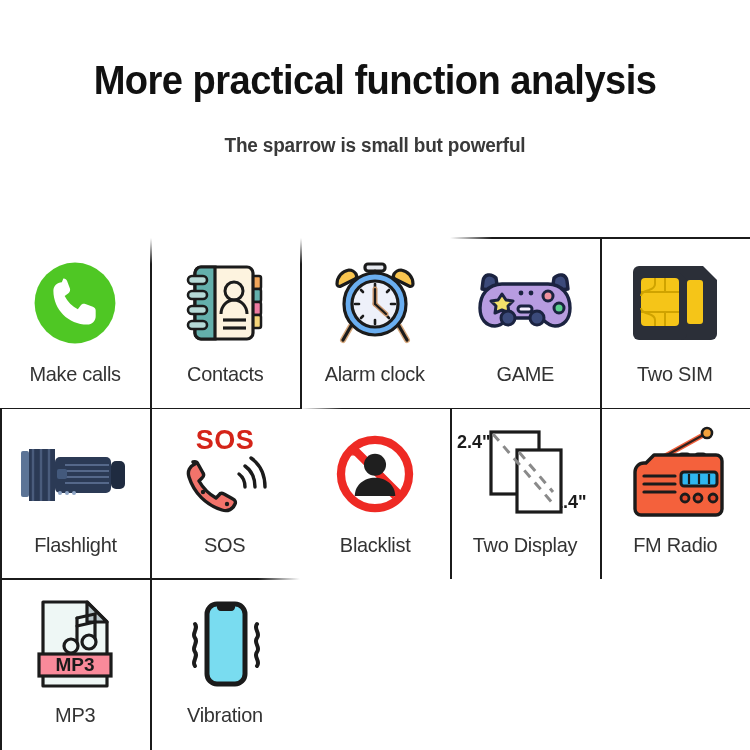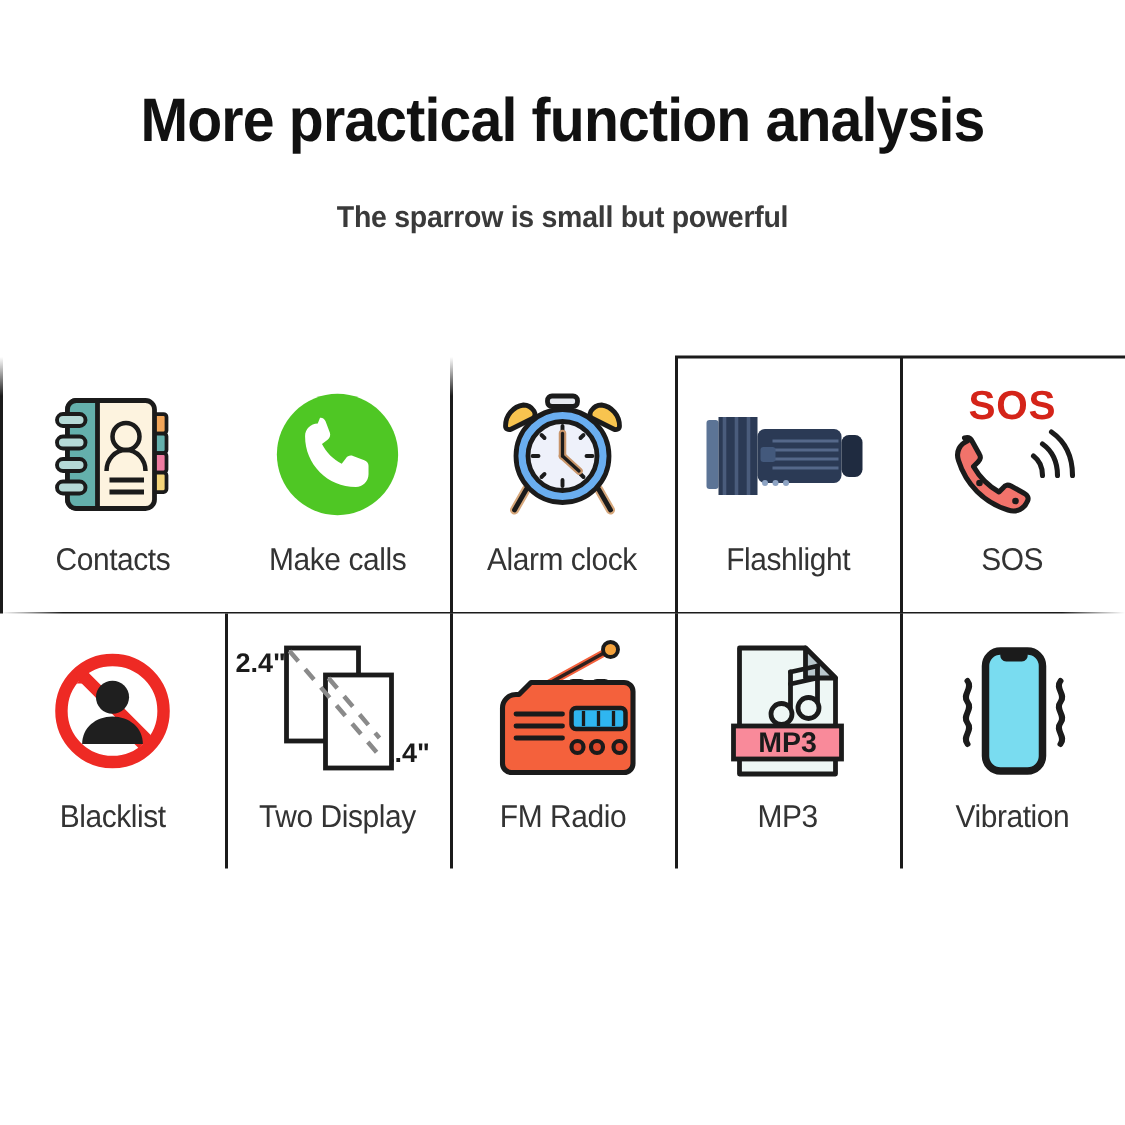--- a/index.html
+++ b/index.html
@@ -105,20 +105,30 @@
 <body>
 
 <div class="page">
 
   <div class="header">
     <div class="title">More practical function analysis</div>
     <div class="subtitle">The sparrow is small but powerful</div>
   </div>
 
   <div class="grid">
+
+    <div class="cell row0 col0">
+      <div class="icon-wrap">
+        <svg width="94" height="94" viewBox="0 0 100 100">
+          <circle cx="50" cy="50" r="43" fill="#4fc724"></circle>
+          <path d="M36 28c-5 0-9 4-9 9 0 20 16 36 36 36 5 0 9-4 9-9v-6c0-2-1-3-3-4l-8-3c-2-.6-4 0-5 1.6l-3 4c-6-3-11-8-14-14l4-3c1.6-1.2 2.2-3.2 1.6-5l-3-8c-.7-1.8-2.2-2.8-4-2.6z" fill="#ffffff"></path>
+        </svg>
+      </div>
+      <div class="label">Make calls</div>
+    </div>
 
     <div class="cell row0 col1">
       <div class="icon-wrap">
         <svg width="88" height="94" viewBox="0 0 88 94">
           <rect x="58" y="20" width="22" height="13" rx="2" fill="#f2a65a" stroke="#1b1b1b" stroke-width="2.5"></rect>
           <rect x="58" y="33" width="22" height="13" rx="2" fill="#64b0ac" stroke="#1b1b1b" stroke-width="2.5"></rect>
           <rect x="58" y="46" width="22" height="13" rx="2" fill="#ef7ba0" stroke="#1b1b1b" stroke-width="2.5"></rect>
           <rect x="58" y="59" width="22" height="13" rx="2" fill="#f5d57a" stroke="#1b1b1b" stroke-width="2.5"></rect>
           <rect x="14" y="11" width="58" height="72" rx="6" fill="#fdf3df" stroke="#1b1b1b" stroke-width="3.2"></rect>
           <path d="M14 17a6 6 0 0 1 6-6h14v72H20a6 6 0 0 1-6-6z" fill="#64b0ac" stroke="#1b1b1b" stroke-width="3.2"></path>
@@ -130,30 +140,20 @@
           </g>
           <circle cx="53" cy="35" r="9" fill="none" stroke="#1b1b1b" stroke-width="3"></circle>
           <path d="M40 58c0-8 6-14 13-14s13 6 13 14" fill="none" stroke="#1b1b1b" stroke-width="3"></path>
           <line x1="42" y1="64" x2="65" y2="64" stroke="#1b1b1b" stroke-width="3.2"></line>
           <line x1="42" y1="72" x2="65" y2="72" stroke="#1b1b1b" stroke-width="3.2"></line>
         </svg>
       </div>
       <div class="label">Contacts</div>
     </div>
 
-    <div class="cell row0 col0">
-      <div class="icon-wrap">
-        <svg width="94" height="94" viewBox="0 0 100 100">
-          <circle cx="50" cy="50" r="43" fill="#4fc724"></circle>
-          <path d="M36 28c-5 0-9 4-9 9 0 20 16 36 36 36 5 0 9-4 9-9v-6c0-2-1-3-3-4l-8-3c-2-.6-4 0-5 1.6l-3 4c-6-3-11-8-14-14l4-3c1.6-1.2 2.2-3.2 1.6-5l-3-8c-.7-1.8-2.2-2.8-4-2.6z" fill="#ffffff"></path>
-        </svg>
-      </div>
-      <div class="label">Make calls</div>
-    </div>
-
 
     <div class="cell row0 col3">
       <div class="icon-wrap">
         <svg width="96" height="94" viewBox="0 0 96 94">
           <g stroke="#1b1b1b" stroke-width="3.2" stroke-linecap="round" stroke-linejoin="round">
             <path d="M22 14c-7 1-12 7-12 14 0 2 2 3 4 2l14-7c2-1 2-3 1-5-2-3-4-4-7-4z" fill="#f8c44f"></path>
             <path d="M74 14c7 1 12 7 12 14 0 2-2 3-4 2l-14-7c-2-1-2-3-1-5 2-3 4-4 7-4z" fill="#f8c44f"></path>
             <rect x="38" y="8" width="20" height="7" rx="3" fill="#e6e9ef"></rect>
             <line x1="48" y1="15" x2="48" y2="21"></line>
             <path d="M24 70l-8 14" stroke-width="6" fill="none" stroke="#d7a87c"></path>
@@ -180,21 +180,60 @@
           <g stroke="#1b1b1b" stroke-width="2.2" stroke-linecap="round" fill="none">
             <line x1="48" y1="48" x2="48" y2="33"></line>
             <line x1="48" y1="48" x2="59" y2="58"></line>
           </g>
         </svg>
       </div>
       <div class="label">Alarm clock</div>
     </div>
 
 
-
+    <div class="cell row1 col0">
+      <div class="icon-wrap">
+        <svg width="102" height="90" viewBox="0 0 102 90">
+          <g stroke="#1b2340" stroke-width="3.4" stroke-linejoin="round">
+            <path d="M22 20c-5-5-12-4-13 3l-1 8 16 2z" fill="#3b4a7a"></path>
+            <path d="M80 20c5-5 12-4 13 3l1 8-16 2z" fill="#3b4a7a"></path>
+            <path d="M28 26h46c14 0 22 11 22 24 0 11-6 18-15 18-7 0-10-5-14-8H35c-4 3-7 8-14 8-9 0-15-7-15-18 0-13 8-24 22-24z" fill="#b79ce0"></path>
+          </g>
+          <path d="M28 36l-4 6-7 1 5 5-1 7 7-3 7 3-1-7 5-5-7-1z" fill="#f3e06a" stroke="#1b2340" stroke-width="3" stroke-linejoin="round"></path>
+          <circle cx="74" cy="38" r="5" fill="#f0919f" stroke="#1b2340" stroke-width="3"></circle>
+          <circle cx="85" cy="50" r="5" fill="#5ad08d" stroke="#1b2340" stroke-width="3"></circle>
+          <circle cx="34" cy="60" r="7" fill="#3b4a7a" stroke="#1b2340" stroke-width="3"></circle>
+          <circle cx="63" cy="60" r="7" fill="#3b4a7a" stroke="#1b2340" stroke-width="3"></circle>
+          <rect x="44" y="48" width="14" height="6" rx="3" fill="#f7f2ff" stroke="#1b2340" stroke-width="3"></rect>
+          <circle cx="47" cy="35" r="2.4" fill="#1b2340"></circle>
+          <circle cx="57" cy="35" r="2.4" fill="#1b2340"></circle>
+        </svg>
+      </div>
+      <div class="label">GAME</div>
+    </div>
+
+    <div class="cell row1 col1">
+      <div class="icon-wrap">
+        <svg width="96" height="86" viewBox="0 0 96 86">
+          <path d="M42 6h34l14 14v54a6 6 0 0 1-6 6H42a6 6 0 0 1-6-6V12a6 6 0 0 1 6-6z" fill="#2b2f38"></path>
+          <rect x="60" y="20" width="16" height="44" rx="3" fill="#f5c518"></rect>
+          <path d="M12 6h34l14 14v54a6 6 0 0 1-6 6H12a6 6 0 0 1-6-6V12a6 6 0 0 1 6-6z" fill="#2b2f38"></path>
+          <rect x="14" y="18" width="38" height="48" rx="4" fill="#f5c518"></rect>
+          <g stroke="#cfa300" stroke-width="2" fill="none">
+            <line x1="14" y1="32" x2="52" y2="32"></line>
+            <line x1="14" y1="52" x2="52" y2="52"></line>
+            <path d="M28 18v6c0 3-3 5-6 6-4 1-8 3-8 6"></path>
+            <path d="M28 66v-6c0-3-3-5-6-6-4-1-8-3-8-6"></path>
+            <line x1="38" y1="18" x2="38" y2="32"></line>
+            <line x1="38" y1="52" x2="38" y2="66"></line>
+          </g>
+        </svg>
+      </div>
+      <div class="label">Two SIM</div>
+    </div>
 
     <div class="cell row1 col2">
       <div class="icon-wrap">
         <svg width="116" height="62" viewBox="0 0 116 62">
           <rect x="4" y="8" width="8" height="46" rx="2" fill="#5c7496"></rect>
           <path d="M12 6h26v52H12z" fill="#2b3a55"></path>
           <rect x="38" y="14" width="56" height="36" rx="5" fill="#2b3a55"></rect>
           <rect x="94" y="18" width="14" height="28" rx="5" fill="#1f2b40"></rect>
           <g stroke="#4a5c7c" stroke-width="2.4">
             <line x1="16" y1="6" x2="16" y2="58"></line>

